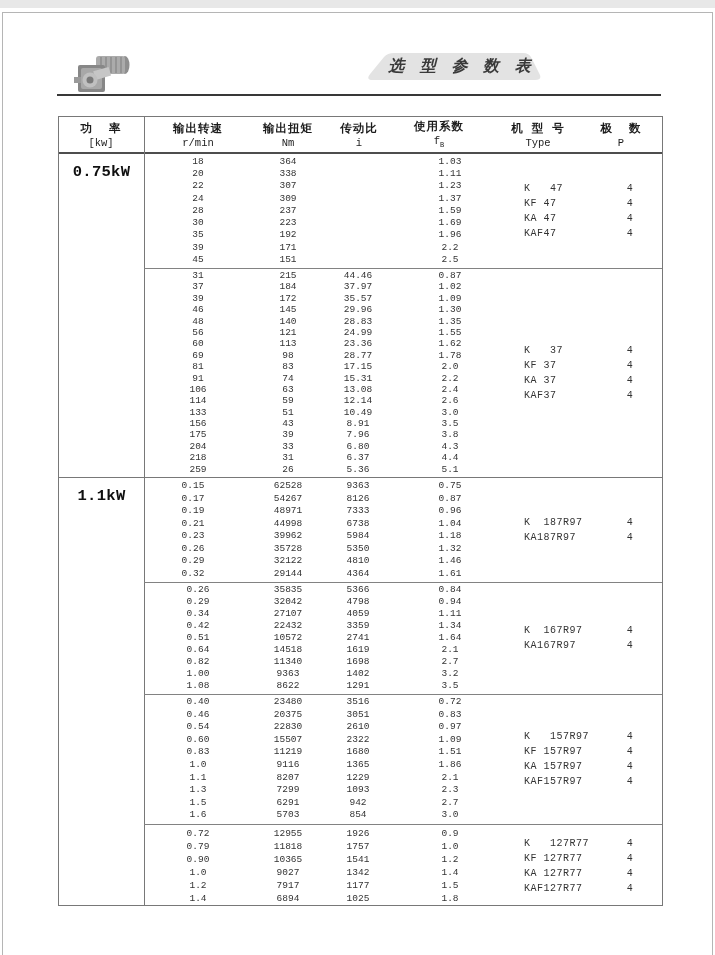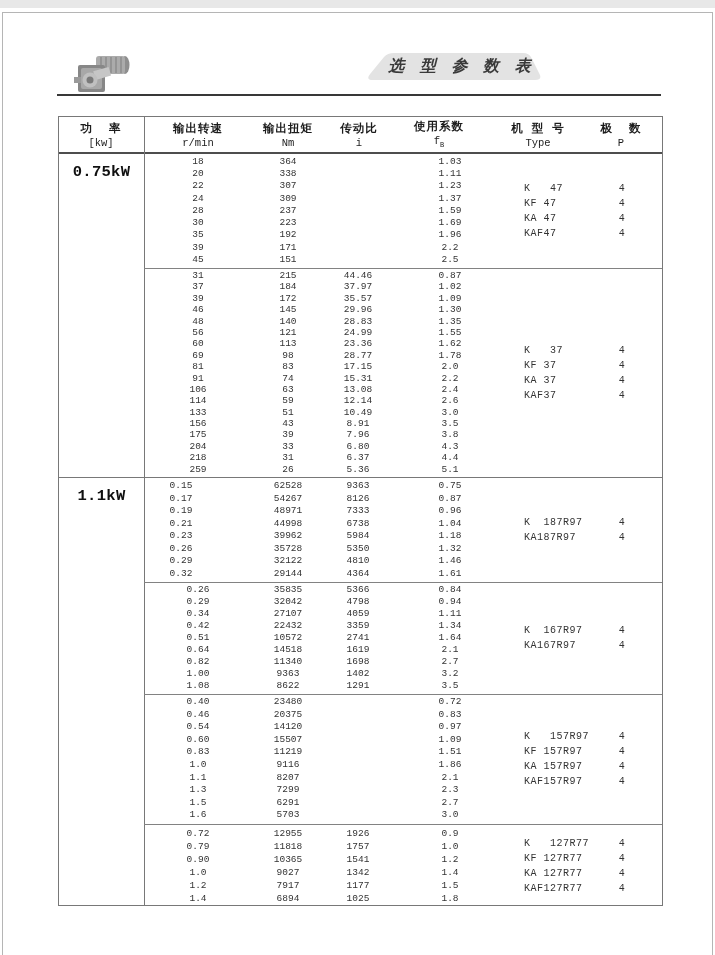--- a/index.html
+++ b/index.html
@@ -35,21 +35,21 @@
   .sect-sep { border-top:1px solid #787878; }
   .power-label { position:absolute; left:0; top:9px; width:85px; text-align:center;
     font-weight:bold; font-size:15.5px; color:#101010; letter-spacing:0.3px; }
   .block { position:absolute; left:0; width:100%; }
   .blk-sep { position:absolute; left:85px; right:0; top:0; height:1px; background:#828282; }
   .vcol { position:absolute; top:0; height:100%; display:flex; flex-direction:column;
     justify-content:center; text-align:center; font-size:9.5px; color:#333; }
   .tcol { position:absolute; left:465px; width:140px; top:0; height:100%;
     display:flex; flex-direction:column; justify-content:center; font-size:10px;
     color:#333; letter-spacing:0.5px; }
-  .trow { display:flex; line-height:15px; }
+  .trow { display:flex; line-height:15px;gap:8px; }
   .tname { width:84px; white-space:pre; }
   .tpole { width:28px; text-align:center; }
 </style>
 </head>
 <body>
 
 <div class="page">
   <div class="frame"></div>
 
   <div class="logo">
@@ -246,21 +246,21 @@
               <div class="trow">
                 <span class="tname">KAF37</span>
                 <span class="tpole">4</span>
               </div>
             </div>
           </div>
         </div>
         <div class="section sect-sep" style="top: 323px; height: 430px;">
           <div class="power-label">1.1kW</div>
           <div class="block" style="top: 0px; height: 104px;">
-            <div class="vcol" style="left: 82px; width: 80px; line-height: 12.5px;">
+            <div class="vcol" style="left: 94px; width: 80px; line-height: 12.5px;">
               <div class="val">0.15</div>
               <div class="val">0.17</div>
               <div class="val">0.19</div>
               <div class="val">0.21</div>
               <div class="val">0.23</div>
               <div class="val">0.26</div>
               <div class="val">0.29</div>
               <div class="val">0.32</div>
             </div>
             <div class="vcol" style="left: 189px; width: 80px; line-height: 12.5px;">
@@ -371,28 +371,40 @@
               <div class="val">0.83</div>
               <div class="val">1.0</div>
               <div class="val">1.1</div>
               <div class="val">1.3</div>
               <div class="val">1.5</div>
               <div class="val">1.6</div>
             </div>
             <div class="vcol" style="left: 189px; width: 80px; line-height: 12.6px;">
               <div class="val">23480</div>
               <div class="val">20375</div>
-              <div class="val">14120</div>
+              <div class="val">22830</div>
               <div class="val">15507</div>
               <div class="val">11219</div>
               <div class="val">9116</div>
               <div class="val">8207</div>
               <div class="val">7299</div>
               <div class="val">6291</div>
               <div class="val">5703</div>
+            </div>
+            <div class="vcol" style="left: 259px; width: 80px; line-height: 12.6px;">
+              <div class="val">3516</div>
+              <div class="val">3051</div>
+              <div class="val">2610</div>
+              <div class="val">2322</div>
+              <div class="val">1680</div>
+              <div class="val">1365</div>
+              <div class="val">1229</div>
+              <div class="val">1093</div>
+              <div class="val">942</div>
+              <div class="val">854</div>
             </div>
             <div class="vcol" style="left: 351px; width: 80px; line-height: 12.6px;">
               <div class="val">0.72</div>
               <div class="val">0.83</div>
               <div class="val">0.97</div>
               <div class="val">1.09</div>
               <div class="val">1.51</div>
               <div class="val">1.86</div>
               <div class="val">2.1</div>
               <div class="val">2.3</div>

